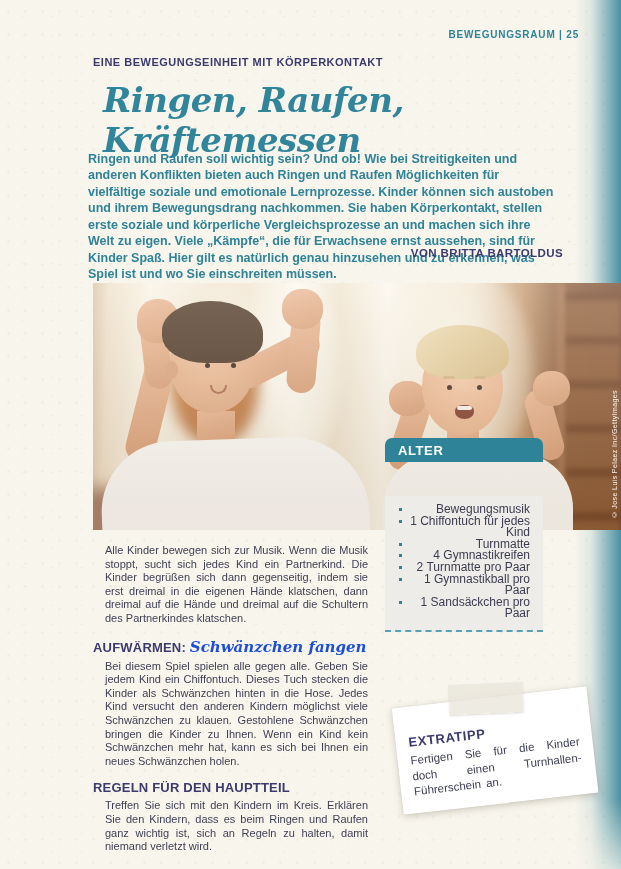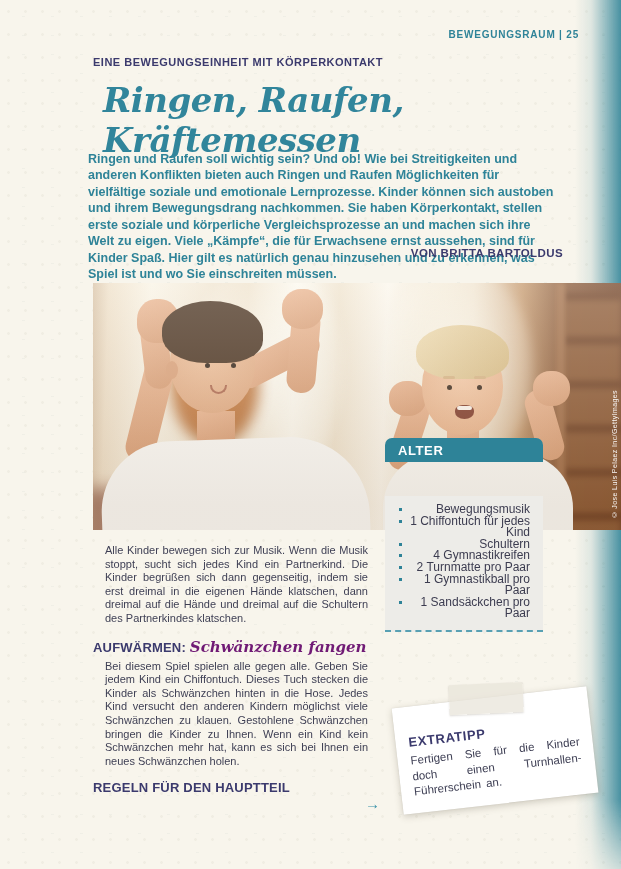--- a/index.html
+++ b/index.html
@@ -94,21 +94,21 @@
   .info-box .ib-body{background:#edece8;border-bottom:2px dashed #58a0b3;padding:6px 13px 7px;}
   .ib-value{font-weight:bold;font-size:12.5px;color:#34343f;}
   .mat-list{list-style:none;margin:0;padding:2px 0 3px;}
   .mat-list li{position:relative;padding-left:11px;font-size:12px;font-weight:normal;
     color:#3c3c50;line-height:11.6px;text-align:right;}
   .mat-list li::before{content:"";position:absolute;left:1px;top:4px;width:3px;height:3px;background:#2e8398;}
 
   
   .sections{position:absolute;left:93px;top:544px;width:287px;z-index:2;}
   .sections h3{margin:0 0 4px;color:#3b3a6d;font-size:13px;letter-spacing:0.2px;}
-  .sections .script{color:#701a75;font-family:"DejaVu Serif",serif;font-style:italic;font-size:15px;
+  .sections .script{color:#1d4ed8;font-family:"DejaVu Serif",serif;font-style:italic;font-size:15px;
     font-weight:bold;letter-spacing:0;}
   .sections p{margin:0 12px 12px;font-size:11px;line-height:13.6px;text-align:justify;color:#3e3f54;}
   .continue-arrow{text-align:right;color:#3b93a9;font-size:15px;font-weight:bold;line-height:10px;}
 
   
   .extratipp{position:absolute;left:397px;top:697px;width:170px;z-index:3;background:#ffffff;
     padding:28px 13px 13px;transform:rotate(-6.5deg);
     box-shadow:0 2px 7px rgba(80,70,50,0.25),0 0 1px rgba(80,70,50,0.2);}
   .tape{position:absolute;left:58px;top:-14px;width:74px;height:30px;transform:rotate(4deg);
     background:rgba(232,228,218,0.75);box-shadow:0 1px 2px rgba(90,80,60,0.18);}
@@ -179,39 +179,40 @@
 
 <div class="info-box alter">
   <div class="ib-header">ALTER</div>
 </div>
 
 <div class="info-box material">
   <div class="ib-body">
     <ul class="mat-list">
       <li>Bewegungsmusik</li>
       <li>1 Chiffontuch für jedes Kind</li>
-      <li>Schultern</li>
+      <li>Turnmatte</li>
       <li>4 Gymnastikreifen</li>
       <li>2 Turnmatte pro Paar</li>
       <li>1 Gymnastikball pro Paar</li>
       <li>1 Sandsäckchen pro Paar</li>
     </ul>
   </div>
 </div>
 
 <div class="sections">
   <p>Alle Kinder bewegen sich zur Musik. Wenn die Musik stoppt, sucht sich jedes Kind ein Partnerkind. Die Kinder begrüßen sich dann gegenseitig, indem sie erst dreimal in die eigenen Hände klatschen, dann dreimal auf die Hände und dreimal auf die Schultern des Partnerkindes klatschen.</p>
 
   <h3>
     <span>AUFWÄRMEN:</span>
     <span class="script">Schwänzchen fangen</span>
   </h3>
   <p>Bei diesem Spiel spielen alle gegen alle. Geben Sie jedem Kind ein Chiffontuch. Dieses Tuch stecken die Kinder als Schwänzchen hinten in die Hose. Jedes Kind versucht den anderen Kindern möglichst viele Schwänzchen zu klauen. Gestohlene Schwänzchen bringen die Kinder zu Ihnen. Wenn ein Kind kein Schwänzchen mehr hat, kann es sich bei Ihnen ein neues Schwänzchen holen.</p>
 
   <h3>REGELN FÜR DEN HAUPTTEIL</h3>
+  <p>Treffen Sie sich mit den Kindern im Kreis. Erklären Sie den Kindern, dass es beim Ringen und Raufen ganz wichtig ist, sich an Regeln zu halten, damit niemand verletzt wird.</p>
 
   <div class="continue-arrow">→</div>
 </div>
 
 <div class="extratipp">
   <div class="tape"></div>
   <h4>EXTRATIPP</h4>
   <p>Fertigen Sie für die Kinder doch einen Turnhallen-Führerschein an.</p>
 </div>
 

